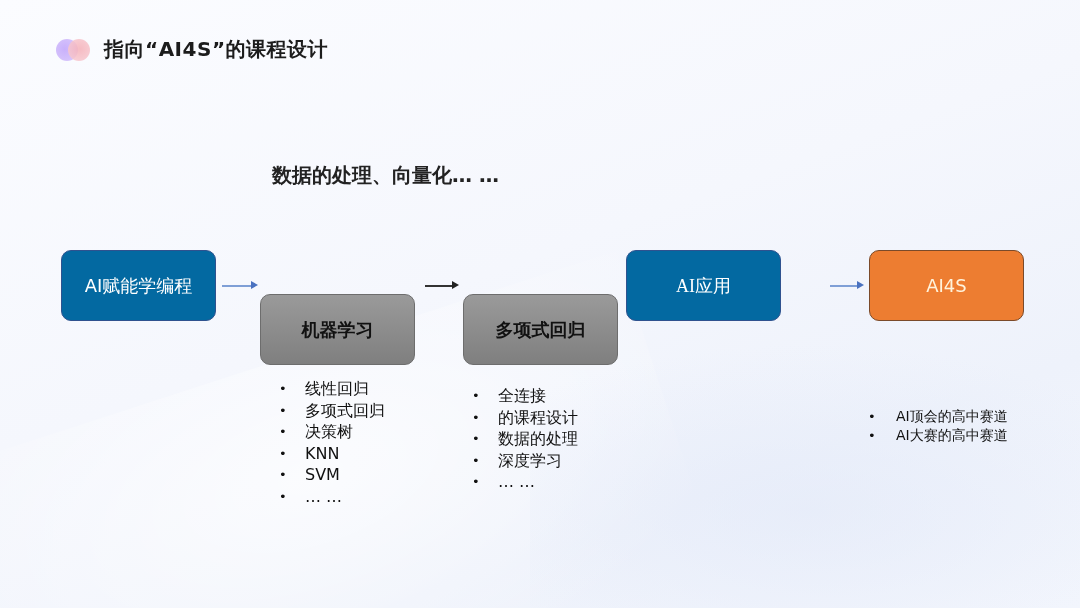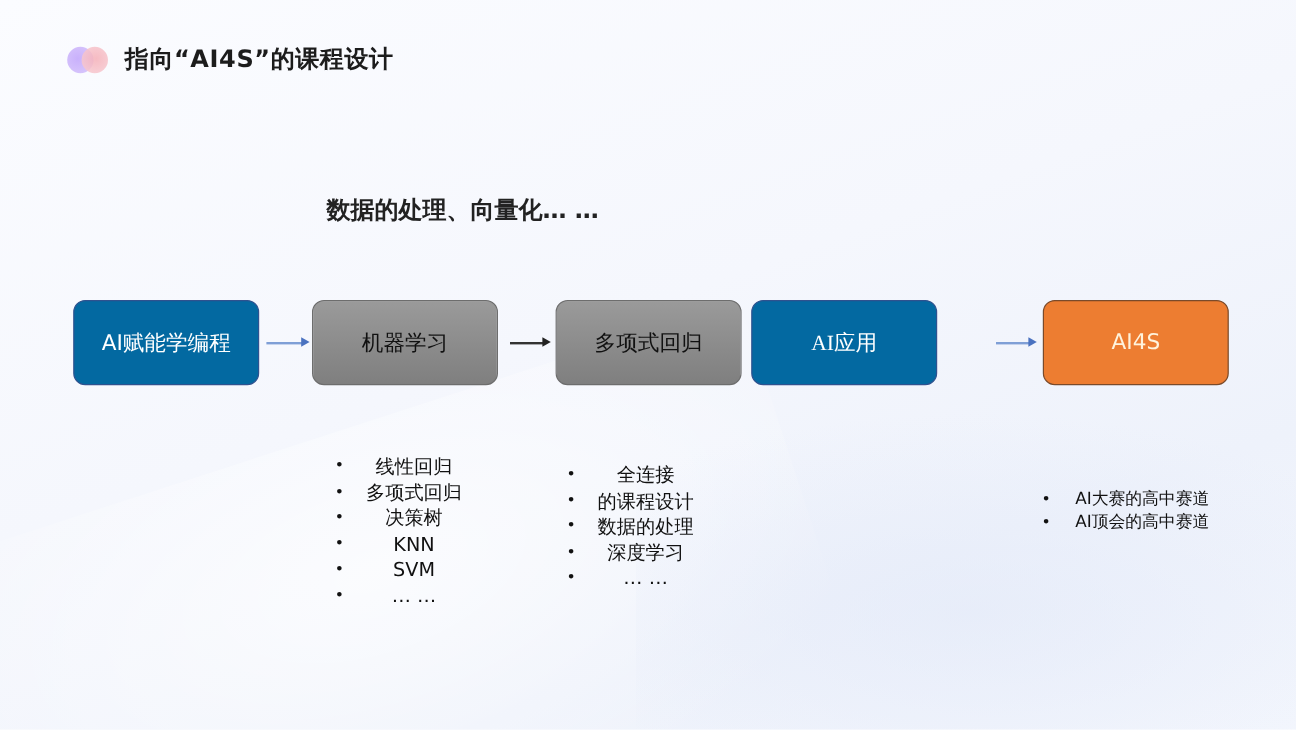--- a/index.html
+++ b/index.html
@@ -28,32 +28,32 @@
 
   .note { position:absolute; left:272px; top:162px; font-size:20px; font-weight:bold; color:#222; }
 
   .flow { position:absolute; left:0; top:0; }
   .box {
     position:absolute; top:250px; width:155px; height:71px; border-radius:10px;
     display:flex; align-items:center; justify-content:center;
     font-size:18px; box-sizing:border-box;
   }
   .box.blue { background:#0369a1; color:#fff; border:1.5px solid #2f528f; }
-  .box.gray { background: linear-gradient(#9a9a9a, #7f7f7f); color:#111; border:1.5px solid #6d6d6d; font-weight:normal; }
+  .box.gray { background: linear-gradient(#9a9a9a, #7f7f7f); color:#111; border:1.5px solid #6d6d6d; font-weight:bold;margin-top:44px; }
   .box.orange { background:#ed7d31; color:#fff3dc; border:1.5px solid #7a4a2a; }
 
   .arrow { position:absolute; top:285px; height:1px; }
   .arrow .line { position:absolute; left:0; top:0; height:1.5px; width:100%; }
   .arrow .head { position:absolute; right:-6px; top:-4px; width:0; height:0; border-top:4.5px solid transparent; border-bottom:4.5px solid transparent; }
   .arrow.blue .line { background:#7f9fd6; }
   .arrow.blue .head { border-left:7px solid #4a72c0; }
   .arrow.dark .line { background:#333; }
   .arrow.dark .head { border-left:7px solid #222; }
 
-  ul.list { position:absolute; margin:0; padding:0; list-style:none; font-size:16px; color:#111;text-align:center; }
+  ul.list { position:absolute; margin:0; padding:0; list-style:none; font-size:16px; color:#111; }
   ul.list li { position:relative; padding-left:26px; line-height:21.5px; }
   ul.list li::before { content:"•"; position:absolute; left:0; top:0; font-size:13px; }
   ul.list.small { font-size:14px; }
   ul.list.small li { line-height:19px; padding-left:28px; }
 </style>
 </head>
 <body>
 
 <div class="bg-swoosh"></div>
 <div class="bg-swoosh2"></div>
@@ -107,15 +107,15 @@
 
 <ul class="list" style="left:472px; top:385px;">
   <li>全连接</li>
   <li>的课程设计</li>
   <li>数据的处理</li>
   <li>深度学习</li>
   <li>… …</li>
 </ul>
 
 <ul class="list small" style="left:868px; top:407px;">
+  <li>AI顶会的高中赛道</li>
   <li>AI大赛的高中赛道</li>
-  <li>AI顶会的高中赛道</li>
 </ul>
 
 </body></html>

